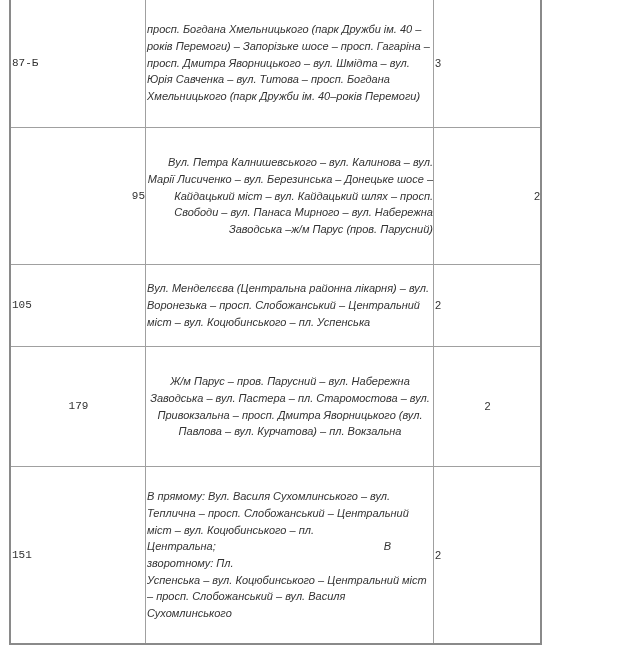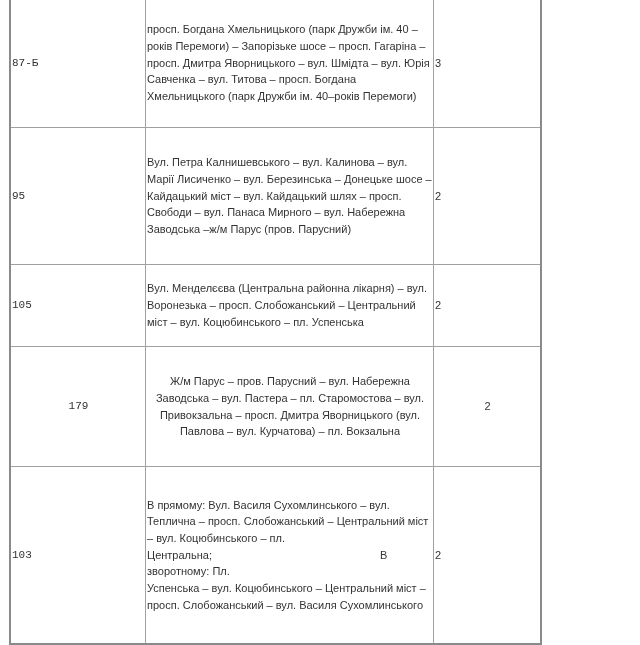--- a/index.html
+++ b/index.html
@@ -24,24 +24,24 @@
     border-collapse: collapse;
     table-layout: fixed;
   }
   .table td {
     border: 1px solid #a0a0a0;
     padding: 0 0 0 1px;
     vertical-align: middle;
     line-height: 16.7px;
   }
   .table td.col-num { width: 133px; font-family: Liberation Mono, monospace; }
-  .table td.col-route { width: 286px; }
+  .table td.col-route { width: 286px; font-style: italic; }
   .table td.col-count { width: 105px; vertical-align: middle; }
   .table tr.r1 td { height: 128px; }
-  .table tr.r2 td { height: 136px; }
+  .table tr.r2 td { height: 136px; text-align: right; }
   .table tr.r3 td { height: 81px; }
   .table tr.r4 td { height: 119px; text-align: center; }
   .table tr.r5 td { height: 176px; }
   .table { border-left: 2px solid #8a8a8a; border-right: 2px solid #8a8a8a; border-bottom: 2px solid #8a8a8a; }
   .route-text { display: block; }
   .sp { display: inline-block; width: 168px; }
 </style>
 </head>
 <body>
 
@@ -69,21 +69,21 @@
       <td class="col-count">2</td>
     </tr>
     <tr class="r4">
       <td class="col-num">179</td>
       <td class="col-route">
         <span class="route-text">Ж/м Парус – пров. Парусний – вул. Набережна Заводська – вул. Пастера – пл. Старомостова – вул. Привокзальна – просп. Дмитра Яворницького (вул. Павлова – вул. Курчатова) – пл. Вокзальна</span>
       </td>
       <td class="col-count">2</td>
     </tr>
     <tr class="r5">
-      <td class="col-num">103</td>
+      <td class="col-num">151</td>
       <td class="col-route">
         <span class="route-text">
           <span>В прямому: Вул. Василя Сухомлинського – вул. Теплична – просп. Слобожанський – Центральний міст – вул. Коцюбинського – пл.</span><br>
           <span>Центральна;</span><span class="sp"></span><span>В зворотному: Пл.</span><br>
           <span>Успенська – вул. Коцюбинського – Центральний міст – просп. Слобожанський – вул. Василя Сухомлинського</span>
         </span>
       </td>
       <td class="col-count">2</td>
     </tr>
   </tbody>

